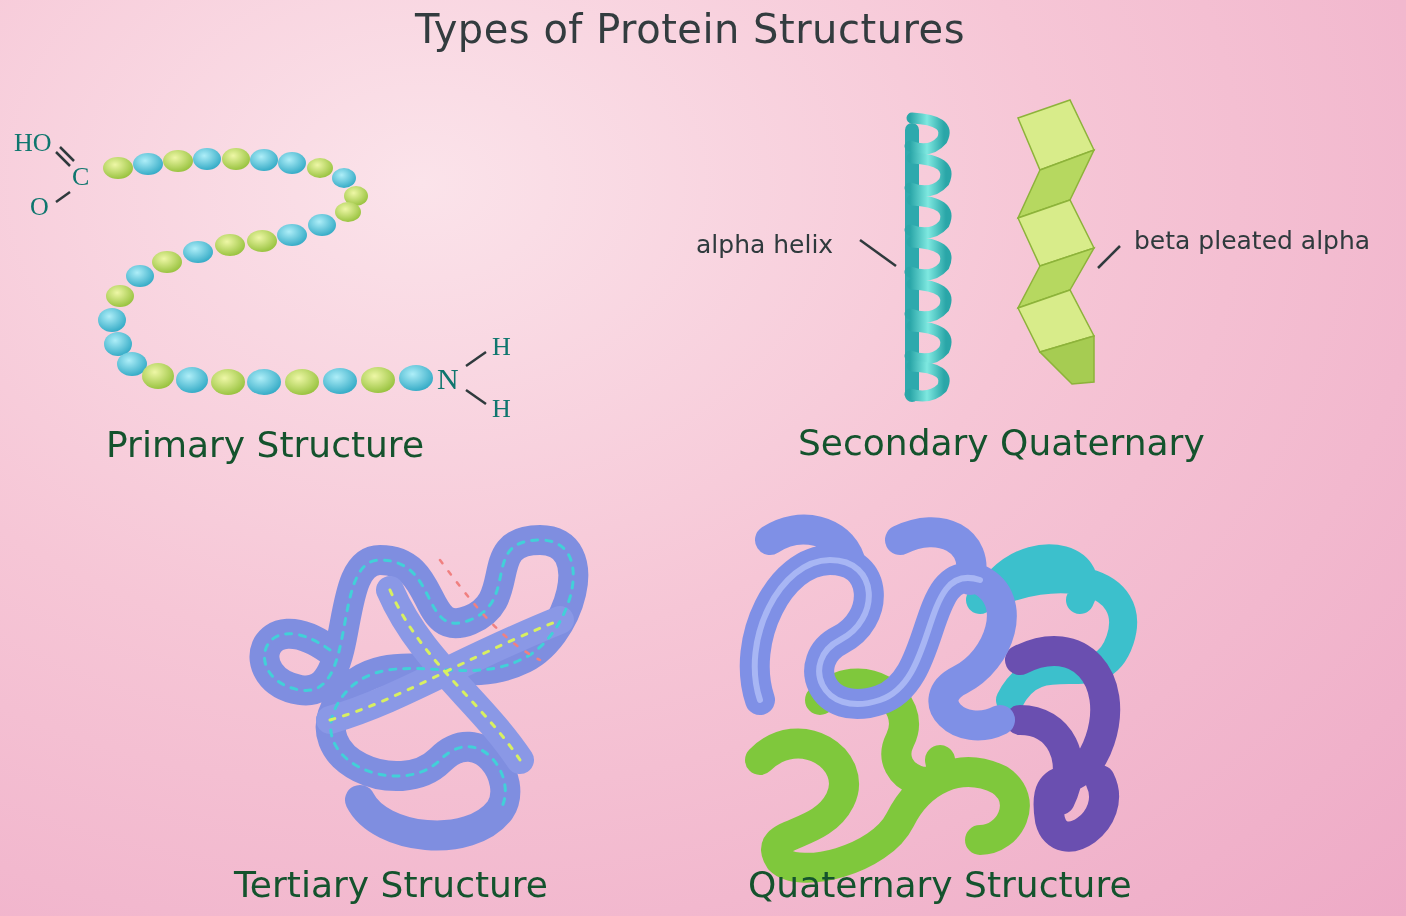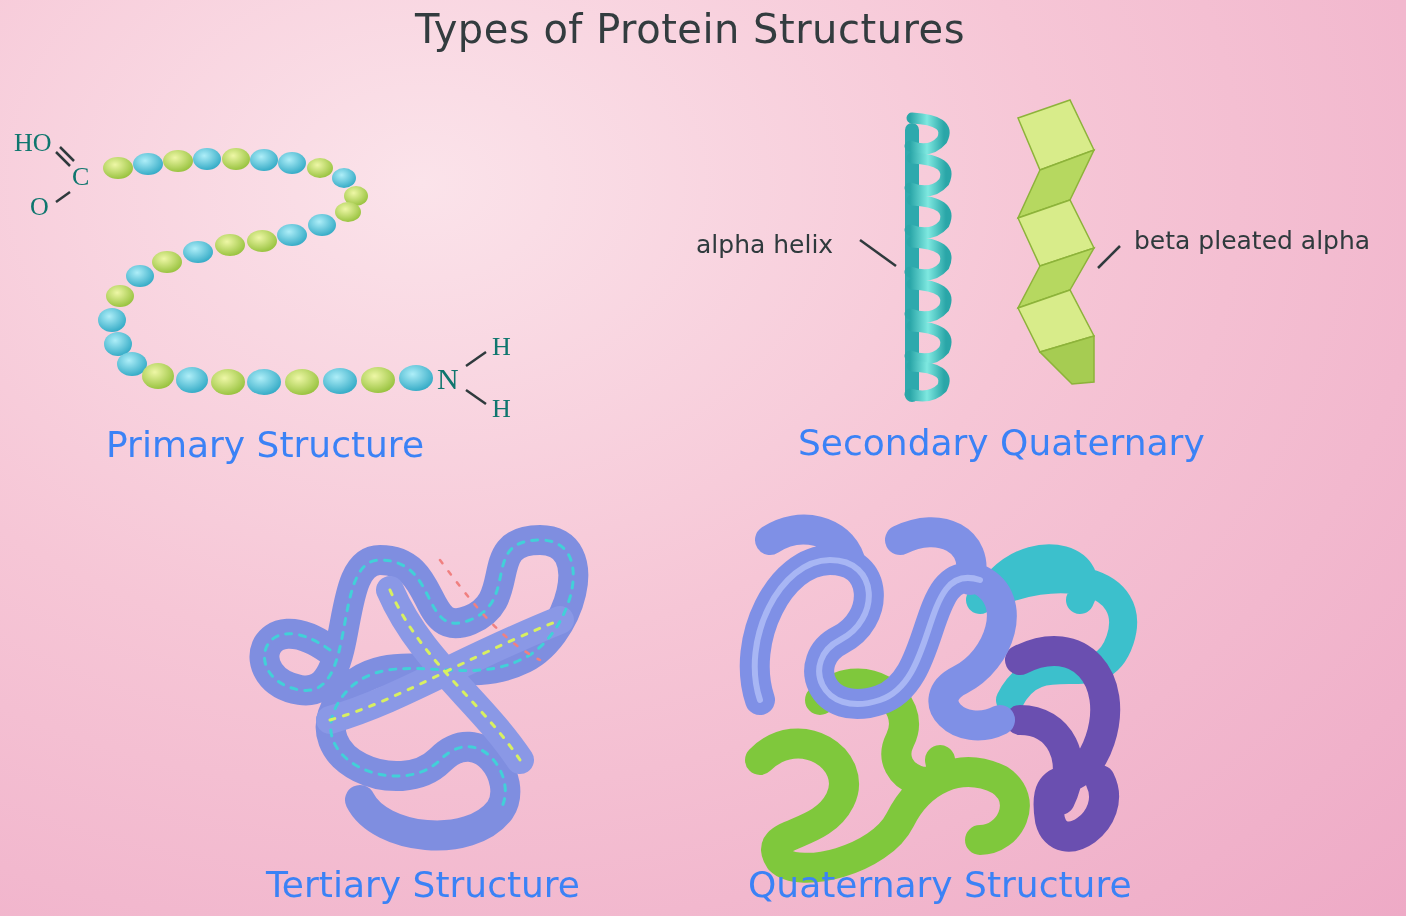--- a/index.html
+++ b/index.html
@@ -4,21 +4,21 @@
 <style>
   html, body { margin:0; padding:0; }
   body {
     width:1406px; height:916px; overflow:hidden; position:relative;
     background: radial-gradient(ellipse at 30% 20%, #fbe3ea 0%, #f6c6d6 45%, #eeaac6 100%);
     font-family: "DejaVu Sans", sans-serif;
     color:#2f3a3d;
   }
   .abs { position:absolute; }
   .title { left:0; width:1380px; top:6px; text-align:center; font-size:40px; font-weight:400; letter-spacing:0.5px; color:#333c3f; }
-  .label { font-size:36px; color:#3b82f6; white-space:nowrap; }
+  .label { font-size:36px; color:#14532d; white-space:nowrap; }
   .small { font-size:25px; color:#2f3a3d; white-space:nowrap; }
   .chem { font-size:26px; color:#0f766e;font-family:Liberation Serif, serif; }
   svg { position:absolute; overflow:visible; }
 </style>
 </head>
 <body>
 
 <div class="abs title">Types of Protein Structures</div>
 
 <div>
@@ -123,21 +123,21 @@
 <div>
   <svg style="left:0;top:0;" width="1" height="1">
     <g fill="none" stroke-linecap="round" stroke-linejoin="round">
       <path d="M330 650 C260 600 240 680 300 690 C360 700 330 560 380 560 C440 560 420 640 470 620 C520 600 480 540 540 540 C600 540 570 640 520 660 C460 690 380 640 340 700 C300 760 400 800 440 760 C480 720 520 780 500 810 C470 850 380 840 360 800" stroke="#7f8ee0" stroke-width="30"></path>
       <path d="M390 590 C420 660 480 700 520 760 M330 720 C400 700 460 660 560 620" stroke="#8a98e6" stroke-width="28"></path>
       <path d="M330 650 C260 600 240 680 300 690 C360 700 330 560 380 560 C440 560 420 640 470 620 C520 600 480 540 540 540 C600 540 570 640 520 660 C460 690 380 640 340 700 C300 760 400 800 440 760 C480 720 520 780 500 810" stroke="#42d0d8" stroke-width="3" stroke-dasharray="6 8"></path>
       <path d="M390 590 C420 660 480 700 520 760 M330 720 C400 700 460 660 560 620" stroke="#d8f060" stroke-width="3" stroke-dasharray="5 9"></path>
       <path d="M440 560 C470 600 500 640 540 660" stroke="#f08080" stroke-width="2.5" stroke-dasharray="4 10"></path>
     </g>
   </svg>
-  <div class="abs label" style="left:234px;top:864px;margin-left:32px;">Tertiary Structure</div>
+  <div class="abs label" style="left:234px;top:864px;">Tertiary Structure</div>
 </div>
 
 <div>
   <svg style="left:0;top:0;" width="1" height="1">
     <g fill="none" stroke-linecap="round" stroke-linejoin="round">
       <path d="M980 600 C1060 560 1140 580 1120 640 C1100 700 1040 640 1010 700 M1000 580 C1040 540 1100 560 1080 600" stroke="#3cc0cc" stroke-width="28"></path>
       <path d="M1020 660 C1080 630 1120 680 1100 740 C1080 800 1040 760 1050 820 C1060 860 1120 820 1100 780 M1020 720 C1060 720 1080 760 1060 800" stroke="#6a4fb0" stroke-width="30"></path>
       <path d="M760 760 C800 720 860 760 840 800 C820 840 760 830 780 860 C800 880 880 860 900 820 C920 780 960 760 1000 780 C1030 800 1010 840 980 840 M820 700 C860 660 920 700 900 740 C880 780 950 800 940 760" stroke="#7fc83c" stroke-width="30"></path>
       <path d="M760 700 C740 640 780 560 830 560 C880 560 880 620 840 640 C800 660 820 720 880 700 C940 680 920 560 980 580 C1020 600 1000 660 960 680 C920 700 960 740 1000 720 M770 540 C800 520 840 530 850 560 M900 540 C940 520 980 540 970 580" stroke="#7f90e6" stroke-width="30"></path>
       <path d="M760 700 C740 640 780 560 830 560 C880 560 880 620 840 640 C800 660 820 720 880 700 C940 680 920 560 980 580" stroke="#a8b6f4" stroke-width="6"></path>

